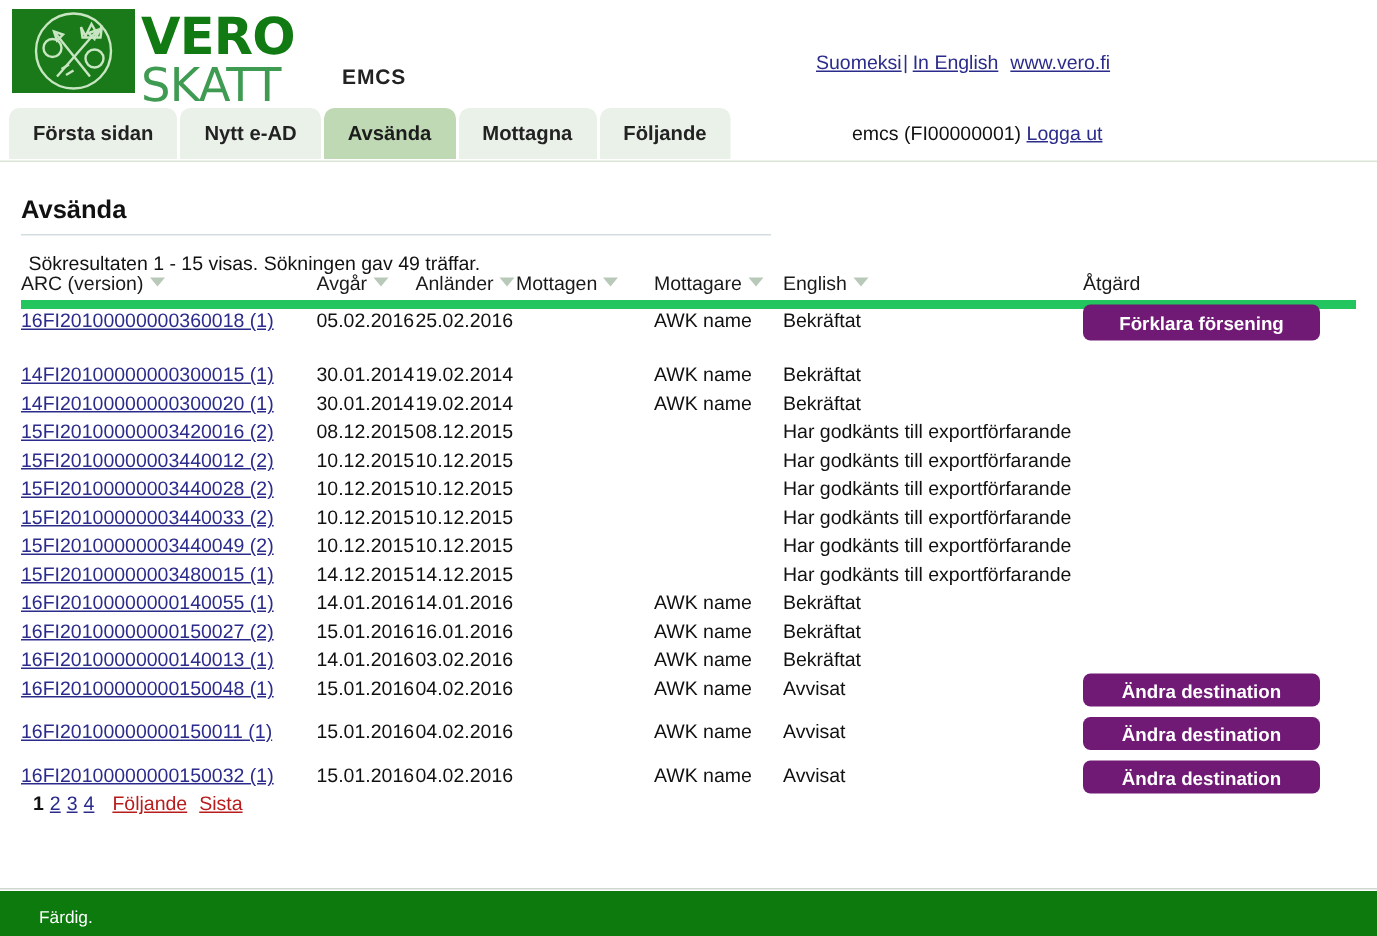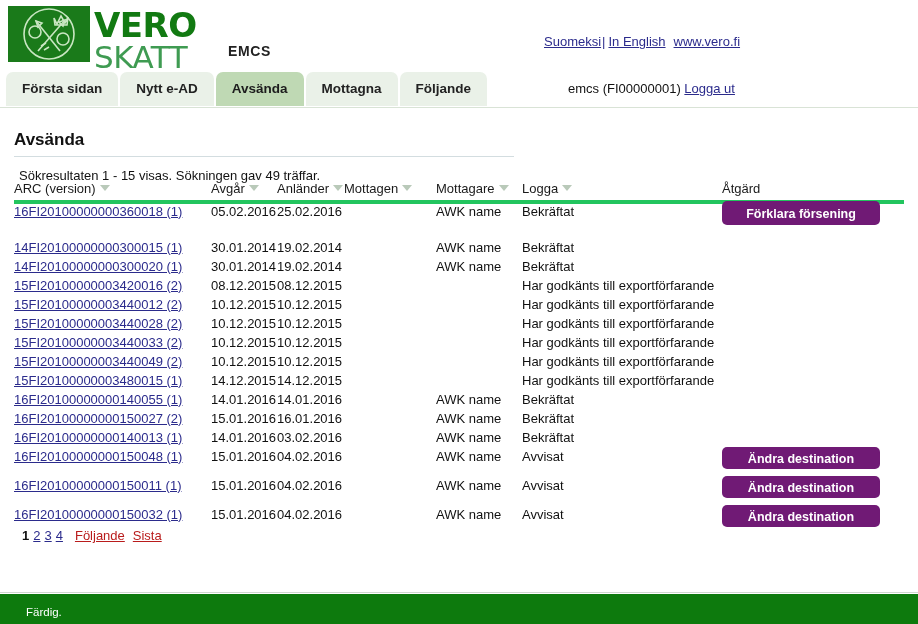--- a/index.html
+++ b/index.html
@@ -176,21 +176,21 @@
   
   .table {
     position: absolute;
     left: 14px;
     top: 73px;
     width: 890px;
   }
   .thead {
     position: relative;
     height: 19px;
-    border-bottom: 4px solid #22c55e;
+    border-bottom: 6px solid #22c55e;
   }
   .th {
     position: absolute;
     top: 0;
     font-size: 13px;
     color: #1a1a1a;
     white-space: nowrap;
   }
   .sort-arrow {
     display: inline-block;
@@ -355,21 +355,21 @@
   <div class="result-info">Sökresultaten 1 - 15 visas. Sökningen gav 49 träffar.</div>
 
   <div class="table">
 
     <div class="thead">
       <div class="th c-arc"><span>ARC (version)</span><span class="sort-arrow"></span></div>
       <div class="th c-avg"><span>Avgår</span><span class="sort-arrow"></span></div>
       <div class="th c-anl"><span>Anländer</span><span class="sort-arrow"></span></div>
       <div class="th c-mot"><span>Mottagen</span><span class="sort-arrow"></span></div>
       <div class="th c-mtg"><span>Mottagare</span><span class="sort-arrow"></span></div>
-      <div class="th c-sta"><span>Logga</span><span class="sort-arrow"></span></div>
+      <div class="th c-sta"><span>English</span><span class="sort-arrow"></span></div>
       <div class="th c-act">Åtgärd</div>
     </div>
 
     <div class="rows">
 
       <div class="row gap-after" style="padding-top:7px">
         <div class="cell c-arc"><a href="#">16FI20100000000360018 (1)</a></div>
         <div class="cell c-avg">05.02.2016</div>
         <div class="cell c-anl">25.02.2016</div>
         <div class="cell c-mot"></div>

